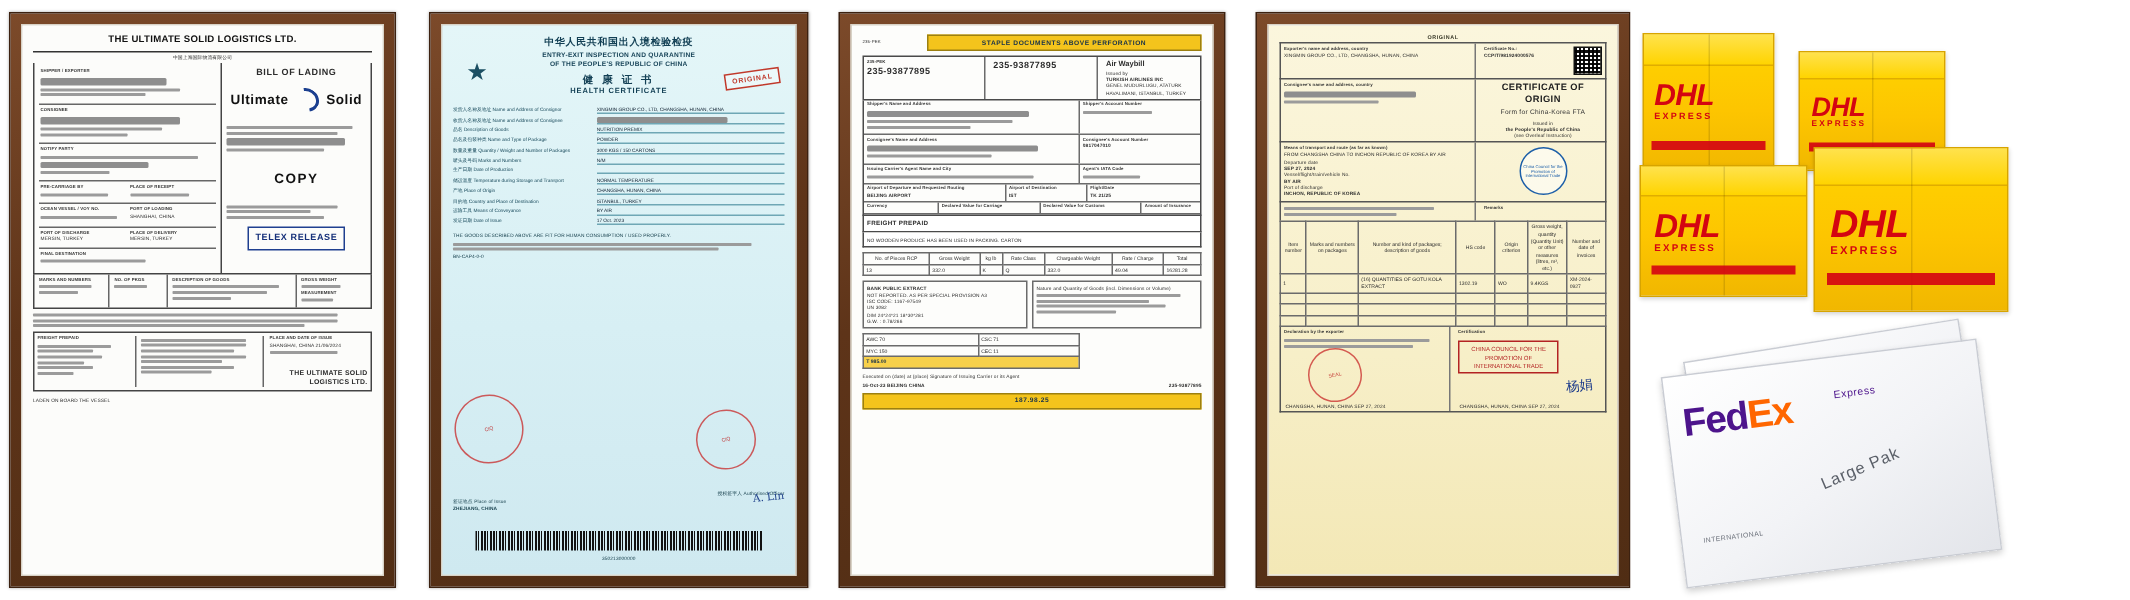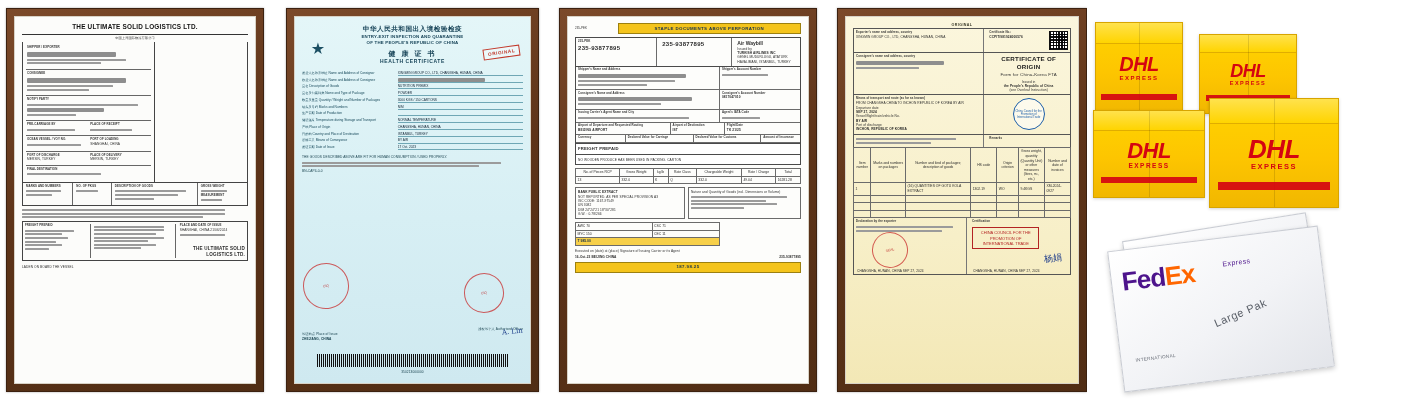--- a/index.html
+++ b/index.html
@@ -262,21 +262,21 @@
     border-bottom: 1px solid #e0ad00;
   }
   .dhl-box .seam {
     position: absolute; top: 0; bottom: 0; left: 50%;
     width: 1px; background: rgba(0,0,0,.12);
   }
   .dhl-logo {
     position: absolute;
     left: 8%; right: 8%;
     top: 34%;
-    text-align: center;
+    text-align: left;
     color: #d40511;
     font-weight: bold;
     font-style: italic;
     letter-spacing: -.5px;
     line-height: 1;
   }
   .dhl-logo .sub {
     display: block;
     color: #d40511;
     font-style: normal;
@@ -386,20 +386,41 @@
                 <div class="cap">PLACE OF DELIVERY</div>
                 <div class="tiny">MERSIN, TURKEY</div>
               </div>
             </div>
             <div class="bol-cell">
               <div class="cap">FINAL DESTINATION</div>
               <div class="ln w60"></div>
             </div>
           </div>
 
+          <div class="bol-right">
+            <div class="c t6 b" style="letter-spacing:.4px;margin-bottom:6px">BILL OF LADING</div>
+            <div class="brandline">
+              <span>Ultimate</span>
+              <span class="swoosh"></span>
+              <span>Solid</span>
+            </div>
+            <div style="margin-top:10px">
+              <div class="ln w90"></div>
+              <div class="ln w80"></div>
+              <div class="redact" style="width:85%"></div>
+              <div class="ln w70"></div>
+            </div>
+            <div class="copyword" style="margin-top:12px">COPY</div>
+            <div style="margin-top:12px">
+              <div class="ln w80"></div>
+              <div class="ln w60"></div>
+              <div class="ln w70"></div>
+            </div>
+            <div class="telexbox">TELEX RELEASE</div>
+          </div>
         </div>
 
         <div class="bol-bottom">
           <div class="col" style="width:22%;border-right:.6px solid #666">
             <div class="cap">MARKS AND NUMBERS</div>
             <div class="ln w80"></div>
             <div class="ln w60"></div>
           </div>
           <div class="col" style="width:16%;border-right:.6px solid #666">
             <div class="cap">NO. OF PKGS</div>

